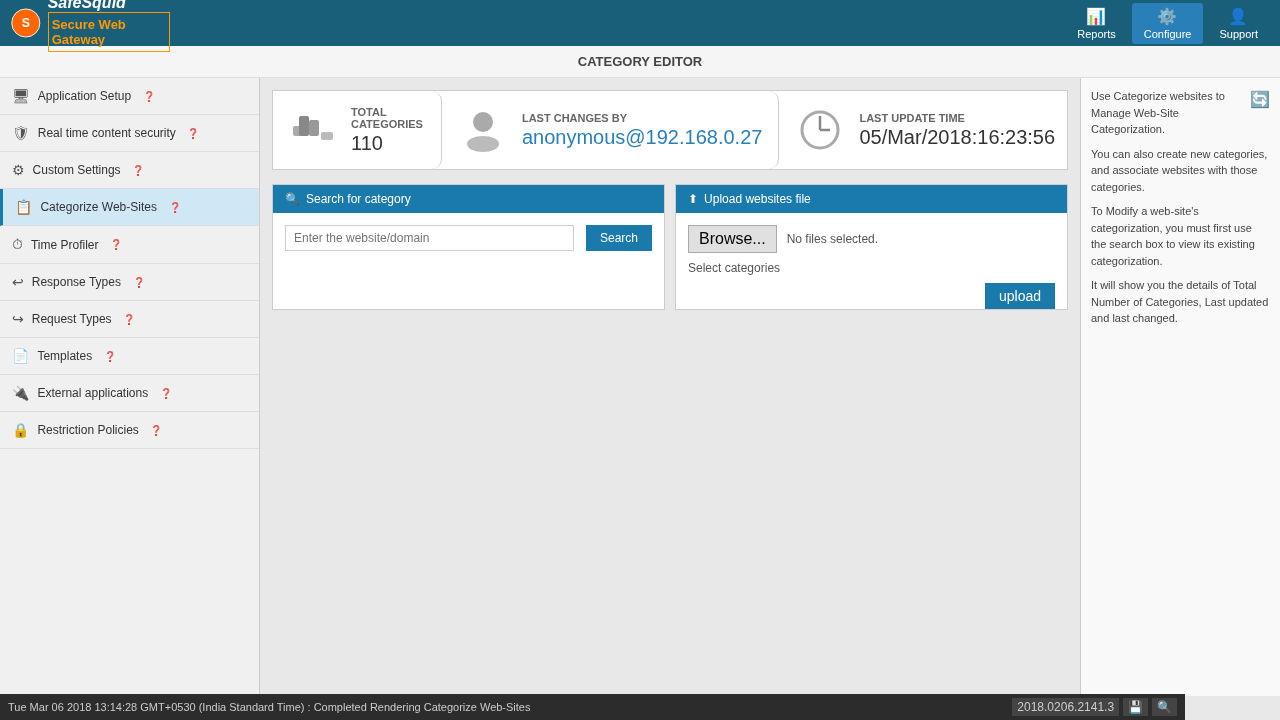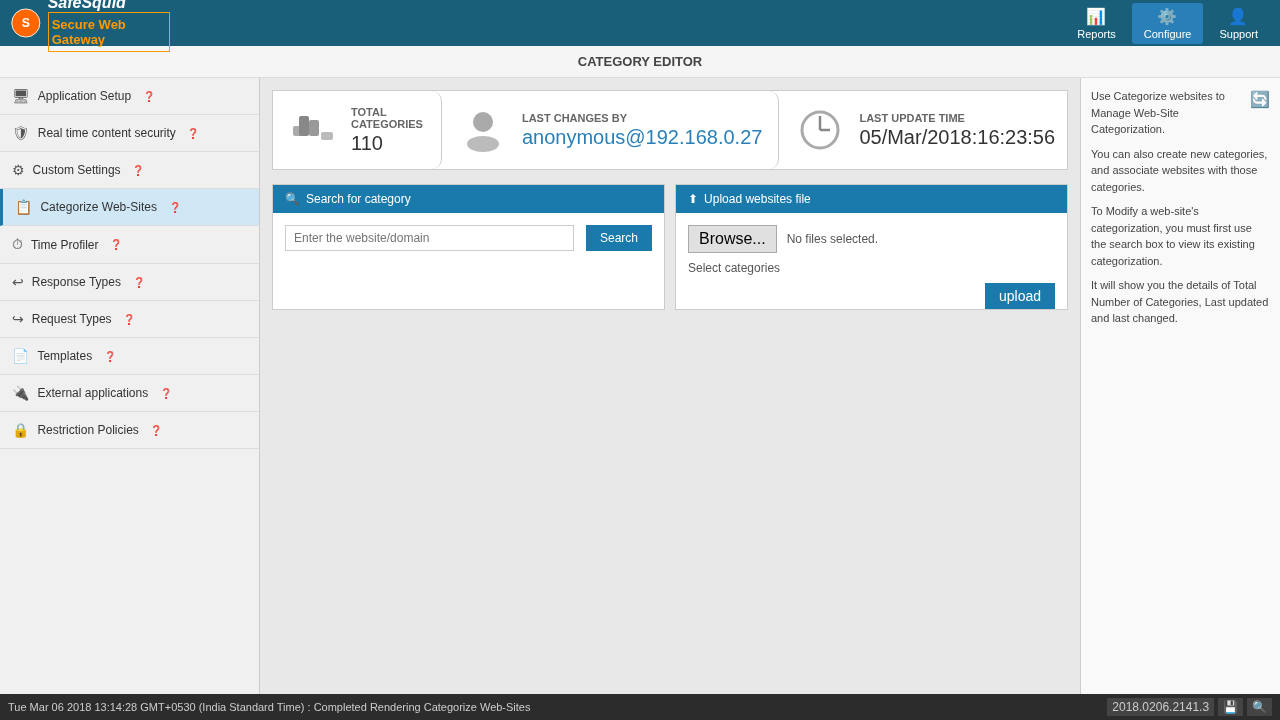--- a/index.html
+++ b/index.html
@@ -245,21 +245,21 @@
       background: #2c2c2c;
       color: #ccc;
       height: 26px;
       display: flex;
       align-items: center;
       justify-content: space-between;
       padding: 0 8px;
       font-size: 11px;
       position: fixed;
       bottom: 0;
-      width: 1280px;
+      width: 1185px;
     }
     #status-bar .right-icons {
       display: flex;
       gap: 4px;
       align-items: center;
     }
     #status-bar .right-icons span {
       background: #444;
       padding: 2px 5px;
       font-size: 12px;

